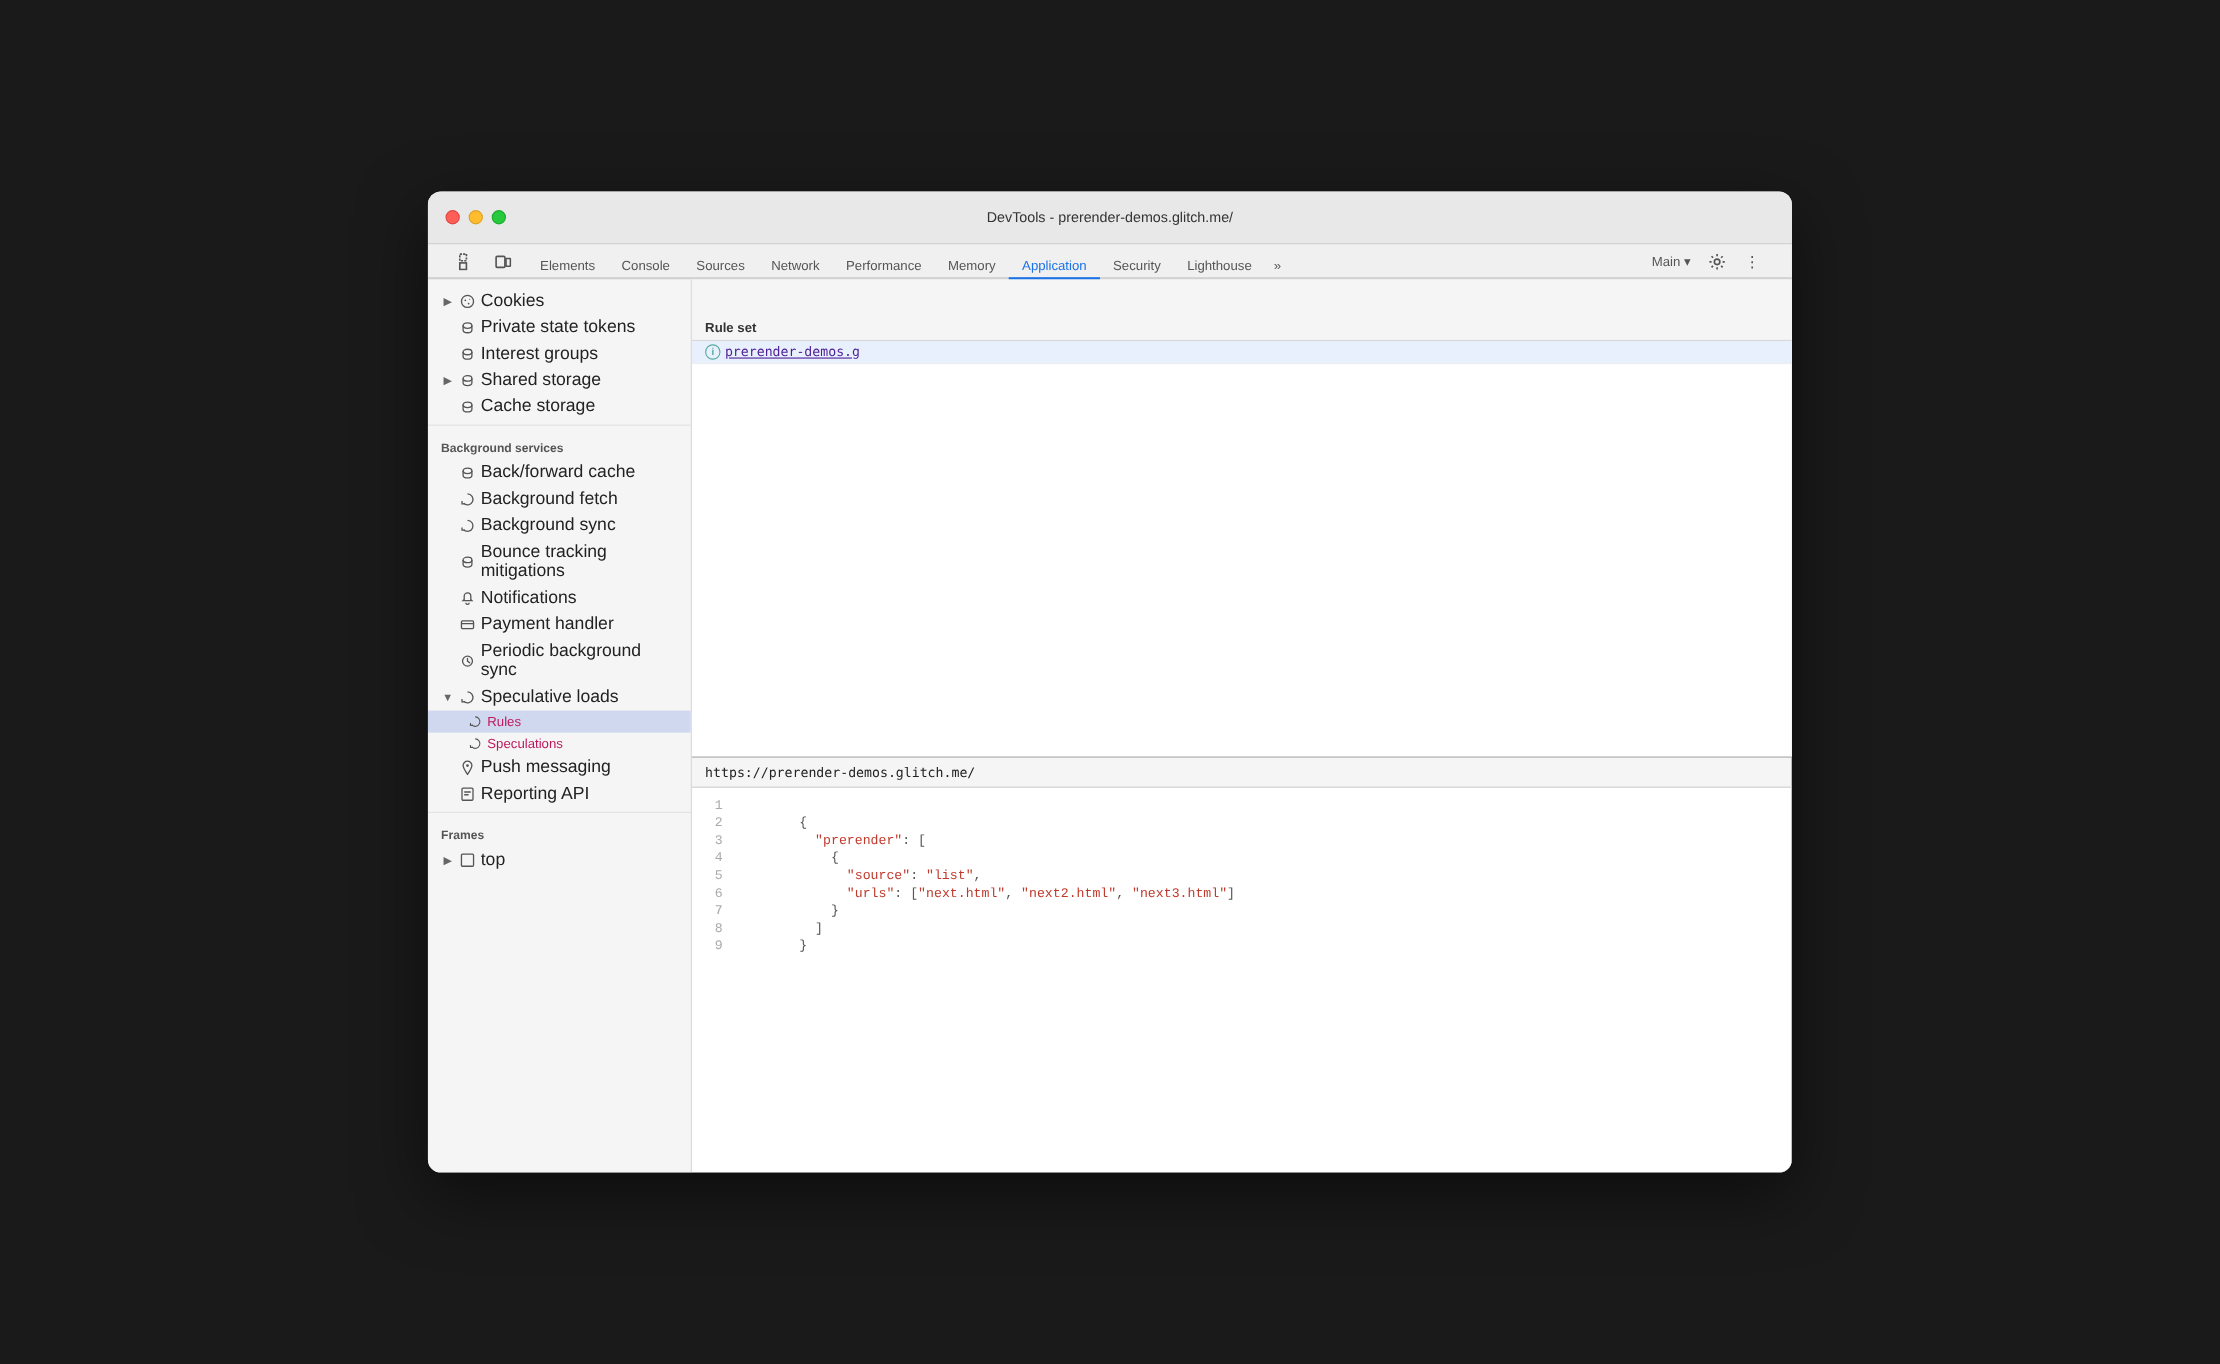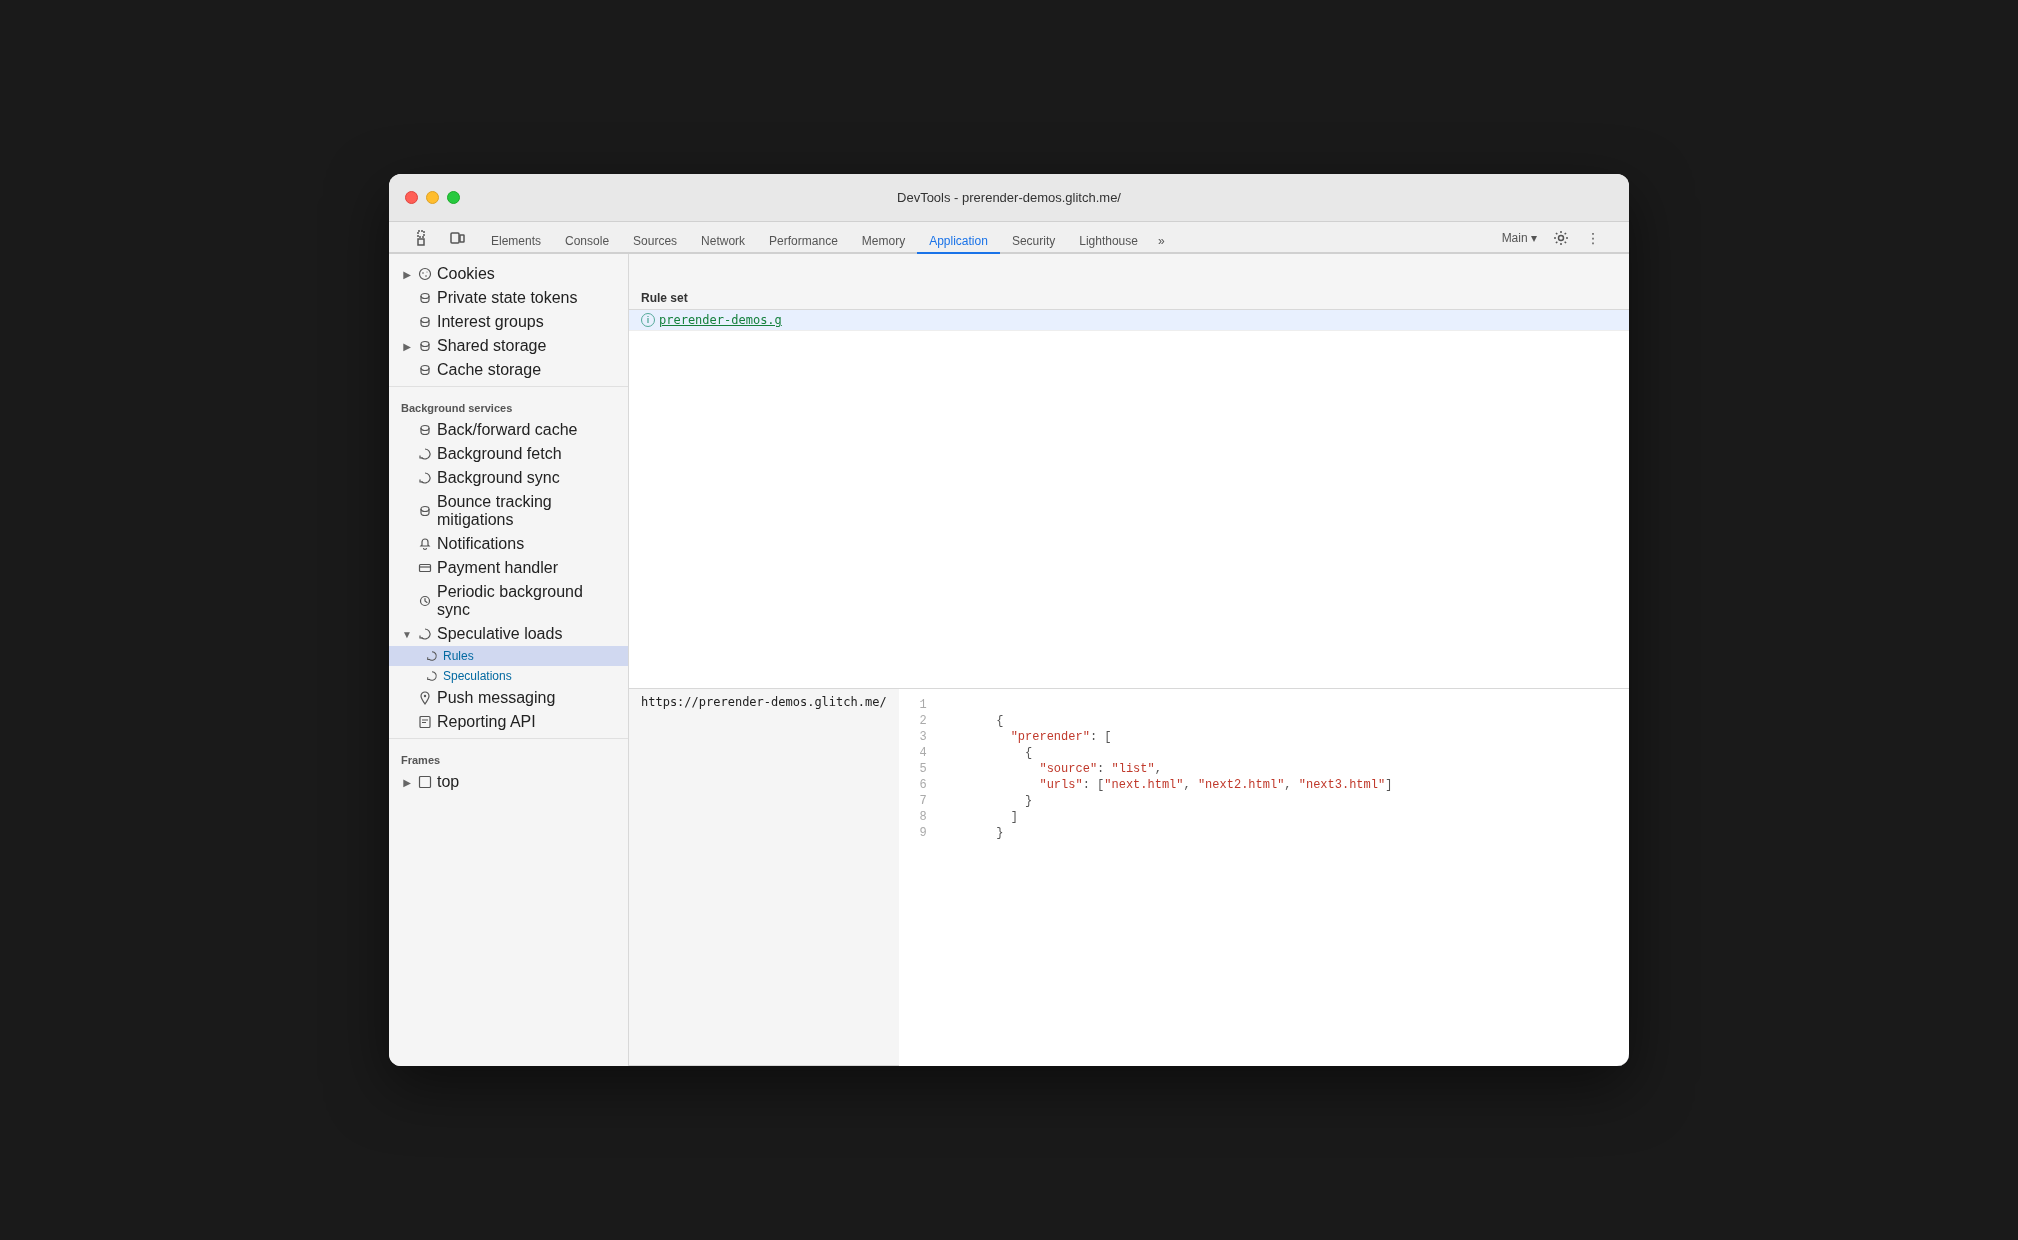--- a/index.html
+++ b/index.html
@@ -129,21 +129,21 @@
     }
     .sidebar-item .label {
       flex: 1;
       font-size: 16px;
     }
     .sidebar-sub-item {
       display: flex;
       align-items: center;
       padding: 3px 8px 3px 36px;
       cursor: pointer;
-      color: #0369a1;
+      color: #be185d;
       gap: 4px;
     }
     .sidebar-sub-item.active { background: #d0d8f0; }
     .sidebar-sub-item .icon {
       width: 14px;
       height: 14px;
       display: flex;
       align-items: center;
       justify-content: center;
       flex-shrink: 0;
@@ -204,21 +204,21 @@
       flex: 1;
       color: #1a73e8;
       text-decoration: underline;
       cursor: pointer;
     }
     .detail-panel {
       border-top: 1px solid #d8d8d8;
       background: #1e1e2e;
       flex: 1;
       display: flex;
-      flex-direction: row;
+      flex-direction: column;
       overflow: hidden;
     }
     .detail-url {
       background: #f5f5f5;
       border-bottom: 1px solid #d8d8d8;
       padding: 6px 12px;
       font-size: 12px;
       color: #222;
       font-family: monospace;
     }
@@ -533,21 +533,21 @@
     <div class="content-panel">
 
       <div class="table-header">
         <div class="col-ruleset">Rule set</div>
       </div>
 
       <div class="table-body">
         <div class="table-row">
           <div class="ruleset-cell">
             <div class="info-icon">i</div>
-            <span style="font-family:monospace;font-size:12px;color:#15803d;text-decoration:underline;cursor:pointer;">prerender-demos.g</span>
+            <span style="font-family:monospace;font-size:12px;color:#4c1d95;text-decoration:underline;cursor:pointer;">prerender-demos.g</span>
           </div>
         </div>
       </div>
 
       <div class="detail-panel">
         <div class="detail-url">https://prerender-demos.glitch.me/</div>
         <div class="code-view" id="code-view">
             <div class="code-line">
               <span class="line-num">1</span>
               <span class="line-content"></span>

